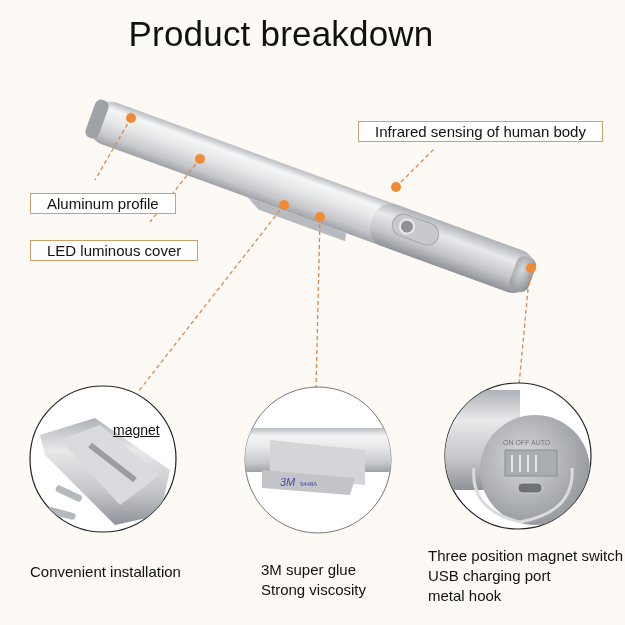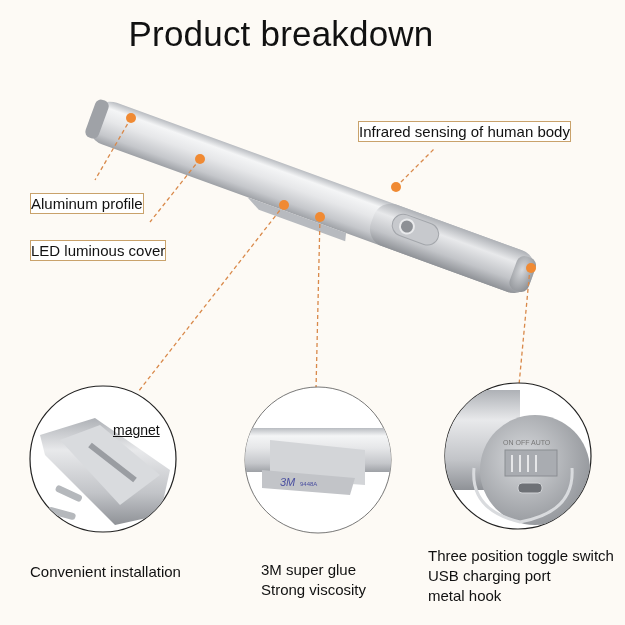--- a/index.html
+++ b/index.html
@@ -1,19 +1,19 @@
 <!DOCTYPE html>
 <html><head>
 <meta charset="utf-8">
 <style>
   html,body{margin:0;padding:0;}
   body{width:625px;height:625px;background:#fdfaf5;position:relative;overflow:hidden;font-family:"Liberation Sans",sans-serif;color:#111;}
   .title{position:absolute;left:0;width:530px;top:14px;text-align:center;font-size:35px;font-weight:normal;letter-spacing:0.2px;margin-left:16px;}
   svg.art{position:absolute;left:0;top:0;}
-  .label{position:absolute;background:#fff;border:1.5px solid #c9a26b;font-size:15px;padding:1px 0;line-height:17px;white-space:nowrap;}
+  .label{position:absolute;background:#fff;border:1.5px solid #c9a26b;font-size:15px;padding:1px 16px;line-height:17px;white-space:nowrap;}
   .caption{position:absolute;font-size:15px;line-height:20px;white-space:nowrap;}
   .mini{position:absolute;font-size:14px;text-decoration:underline;}
 </style>
 </head>
 <body>
 
 <div class="title">Product breakdown</div>
 
 <svg class="art" width="625" height="625" viewBox="0 0 625 625">
   <defs>
@@ -125,16 +125,16 @@
 <div class="mini" style="left:113px;top:422px;">magnet</div>
 
 <div class="caption" style="left:30px;top:562px;">
   <div>Convenient installation</div>
 </div>
 <div class="caption" style="left:261px;top:560px;">
   <div>3M super glue</div>
   <div>Strong viscosity</div>
 </div>
 <div class="caption" style="left:428px;top:546px;">
-  <div>Three position toggle switch</div>
+  <div>Three position magnet switch</div>
   <div>USB charging port</div>
   <div>metal hook</div>
 </div>
 
 </body></html>

